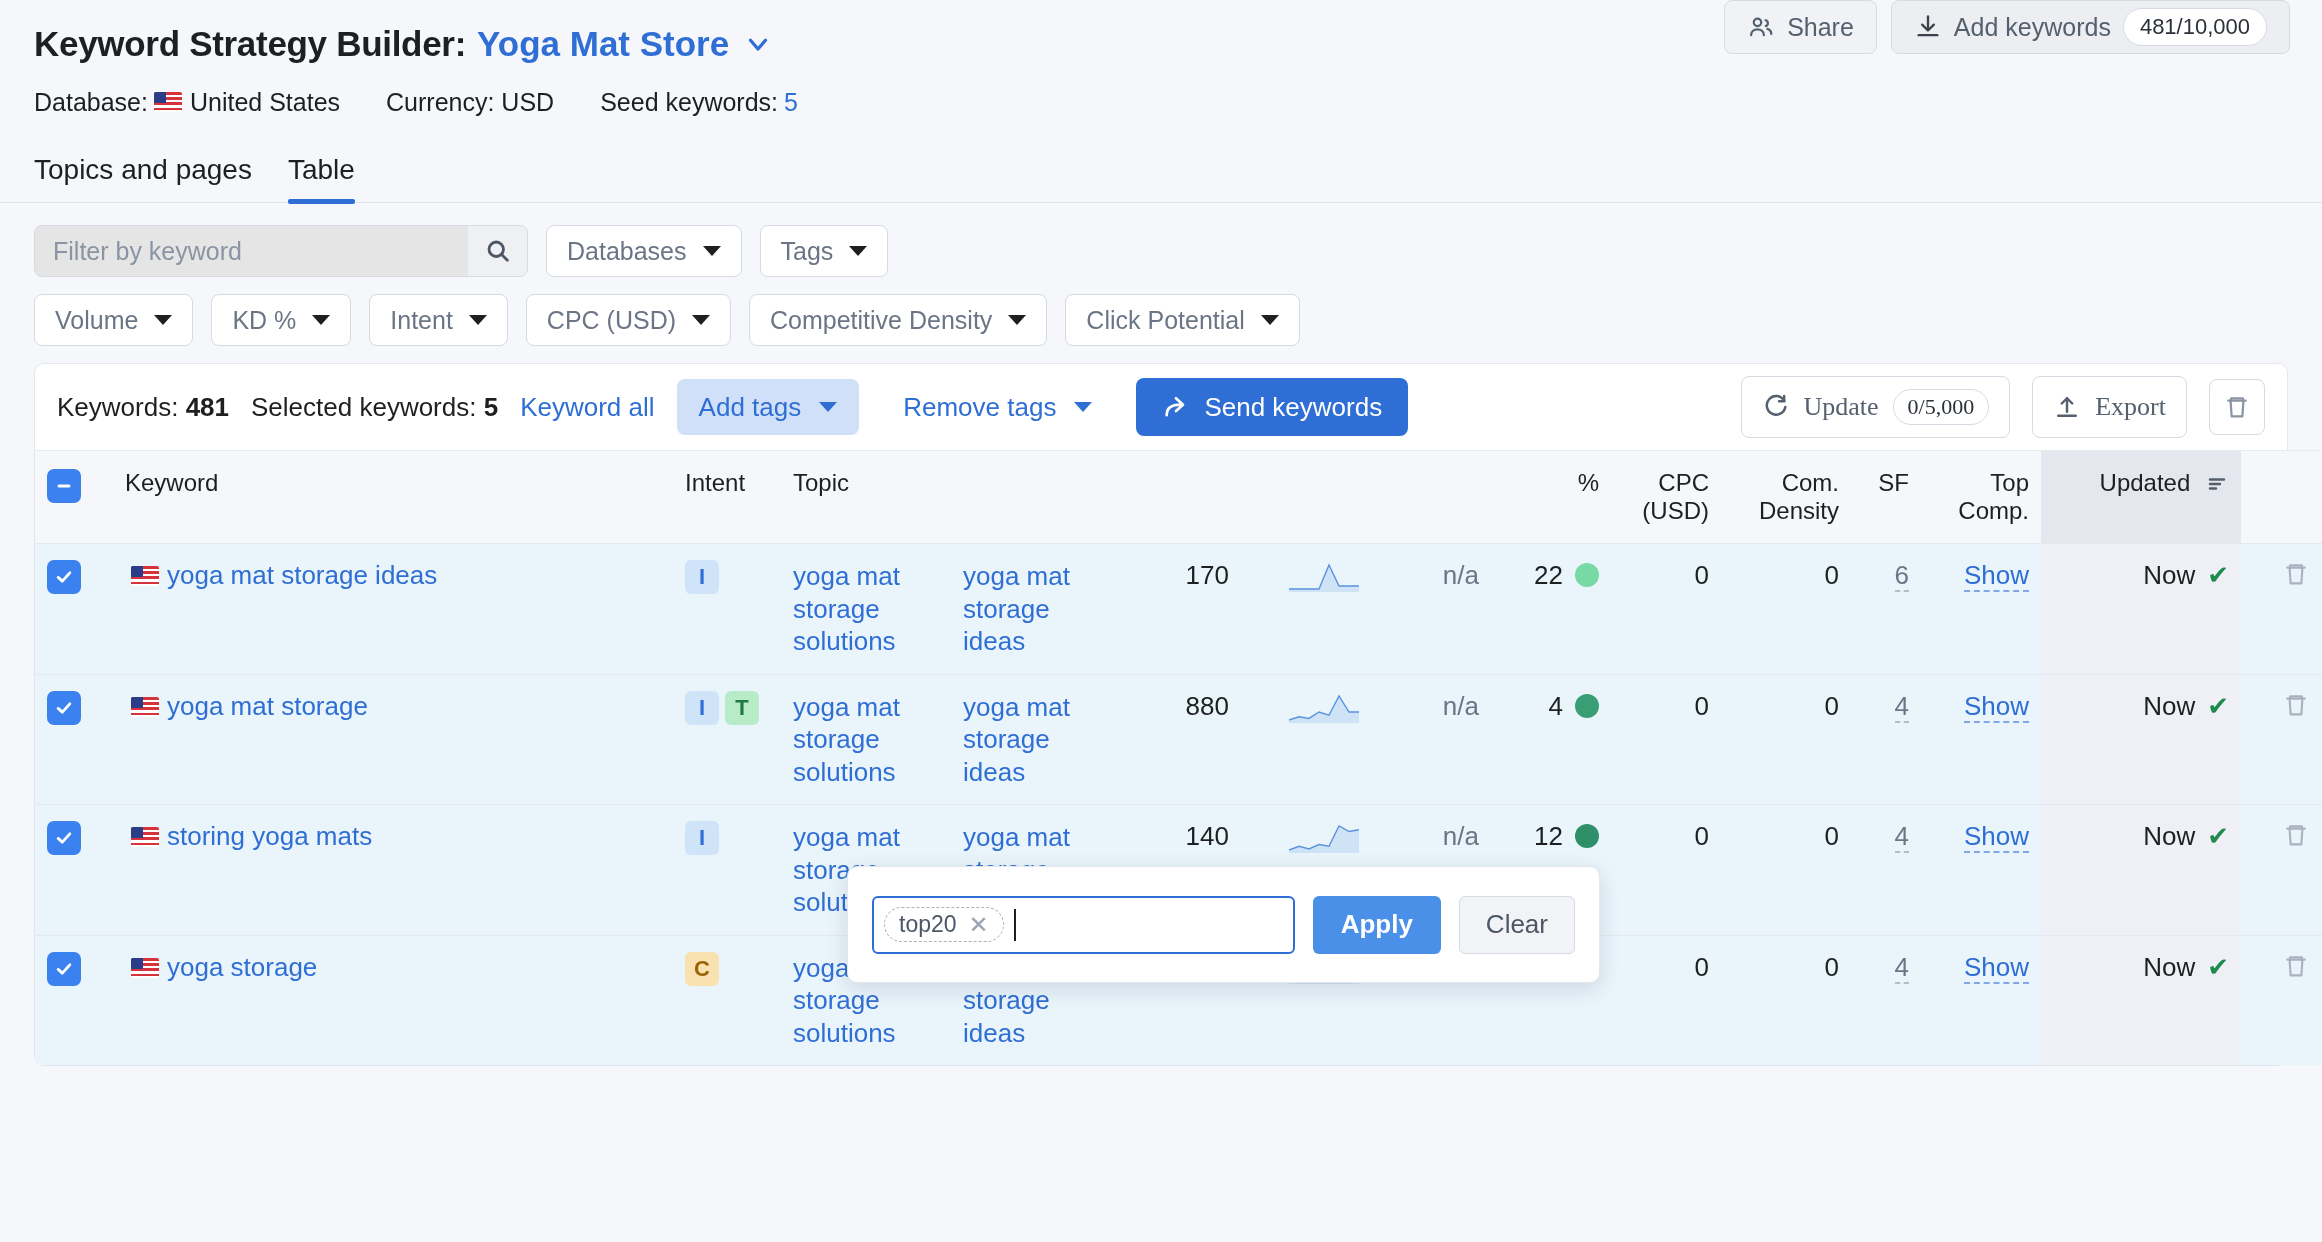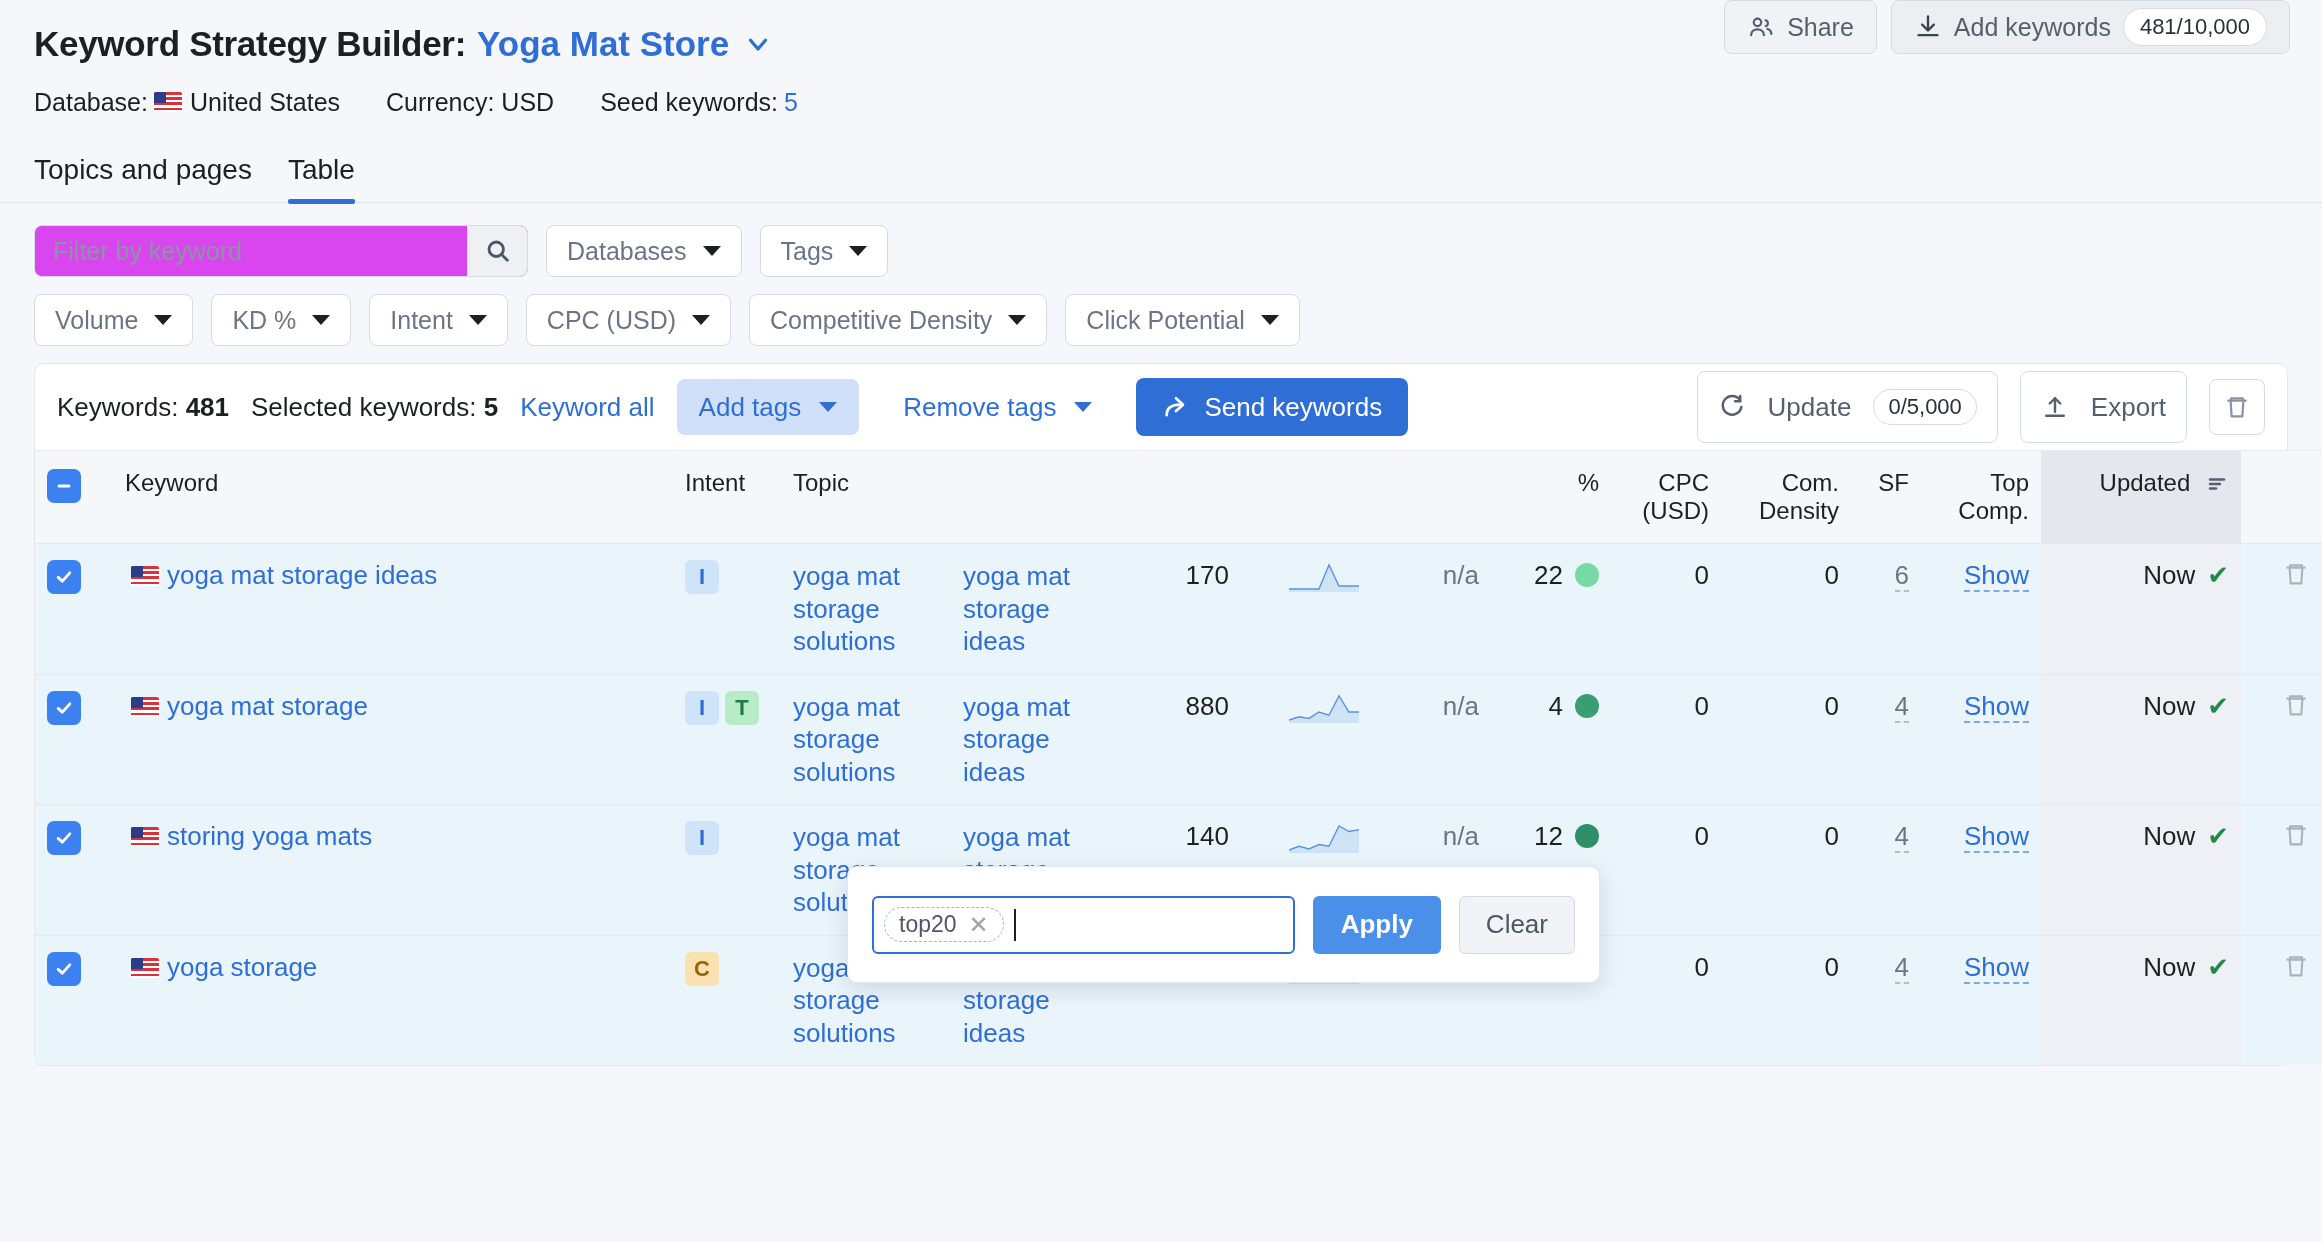--- a/index.html
+++ b/index.html
@@ -37,42 +37,42 @@
 
   
   .tabs { display: flex; align-items: flex-end; padding: 22px 34px 0 34px; height: 78px; gap: 36px; }
   .tab { font-size: 28px; color: #1d1f21; padding-bottom: 16px; cursor: pointer; position: relative; }
   .tab.active:after { content: ""; position: absolute; left: 0; right: 0; bottom: -2px; height: 5px; background: #2f6ed4; border-radius: 2px; }
   .tabs-underline { height: 1px; background: #dfe3ea; margin: 0; }
 
   
   .filters { padding: 22px 34px 0 34px; }
   .filter-row { display: flex; align-items: center; gap: 18px; margin-bottom: 17px; }
-  .search-box { display: flex; align-items: stretch; border: 1px solid #d6dbe3; border-radius: 8px; background: #d946ef; height: 52px; width: 494px; overflow: hidden; }
+  .search-box { display: flex; align-items: stretch; border: 1px solid #d6dbe3; border-radius: 8px; background: #e5e5e5; height: 52px; width: 494px; overflow: hidden; }
   .search-box input { border: 0; outline: 0; flex: 1; padding: 0 18px; font-size: 25px; font-family: "Liberation Sans", sans-serif; color: #2b3138; background: transparent; }
   .search-box input::placeholder { color: #8b94a3; }
   .search-btn { width: 60px; background: #eef0f4; border-left: 1px solid #e2e6ec; display: flex; align-items: center; justify-content: center; cursor: pointer; }
   .dropdown {
     display: inline-flex; align-items: center; gap: 16px;
     height: 52px; padding: 0 20px; border: 1px solid #d6dbe3; border-radius: 8px; background: #fff;
     font-size: 25px; color: #6b7585; cursor: pointer; white-space: nowrap;
   }
   .caret { width: 0; height: 0; border-left: 9px solid transparent; border-right: 9px solid transparent; border-top: 10px solid #1d1f21; }
 
   
   .card { margin: 14px 34px 0 34px; background: #fff; border: 1px solid #e3e7ed; border-radius: 10px; overflow: visible; position: relative; }
   .toolbar { display: flex; align-items: center; height: 86px; padding: 0 22px; gap: 22px; position: relative; }
   .tb-text { font-size: 26px; color: #1d1f21; white-space: nowrap; }
   .tb-text b { font-weight: bold; }
   .tb-link { font-size: 26px; color: #2f6ed4; cursor: pointer; white-space: nowrap; }
   .tb-btn { display: inline-flex; align-items: center; gap: 18px; height: 56px; padding: 0 22px; border-radius: 8px; font-size: 26px; color: #2f6ed4; cursor: pointer; white-space: nowrap; }
   .tb-btn.active { background: #cfe0f8; }
   .caret-blue { width: 0; height: 0; border-left: 9px solid transparent; border-right: 9px solid transparent; border-top: 10px solid #2f6ed4; }
   .btn-primary { display: inline-flex; align-items: center; gap: 14px; background: #2f6ed4; color: #fff; border: 0; border-radius: 8px; height: 58px; padding: 0 26px; font-size: 26px; cursor: pointer; white-space: nowrap; }
-  .tb-outline { display: inline-flex; align-items: center; gap: 22px; height: 72px; padding: 0 20px; border: 1px solid #d6dbe3; border-radius: 8px; background: #fff; font-size: 26px; color: #55606e; cursor: pointer; white-space: nowrap; }
+  .tb-outline { display: inline-flex; align-items: center; gap: 14px; height: 62px; padding: 0 20px; border: 1px solid #d6dbe3; border-radius: 8px; background: #fff; font-size: 26px; color: #55606e; cursor: pointer; white-space: nowrap; font-family: Liberation Serif, serif; }
   .tb-outline .pill { font-size: 22px; padding: 3px 14px; }
   .icon-btn { width: 56px; height: 56px; border: 1px solid #d6dbe3; border-radius: 8px; background: #fff; display: inline-flex; align-items: center; justify-content: center; cursor: pointer; }
   .spacer { flex: 1; }
 
   
   .popover {
     position: absolute; left: 812px; top: 502px; width: 753px; height: 117px;
     background: #fff; border: 1px solid #e3e7ed; border-radius: 10px;
     box-shadow: 0 6px 22px rgba(20,30,50,0.13);
     display: flex; align-items: center; padding: 0 24px; gap: 18px; z-index: 40;

